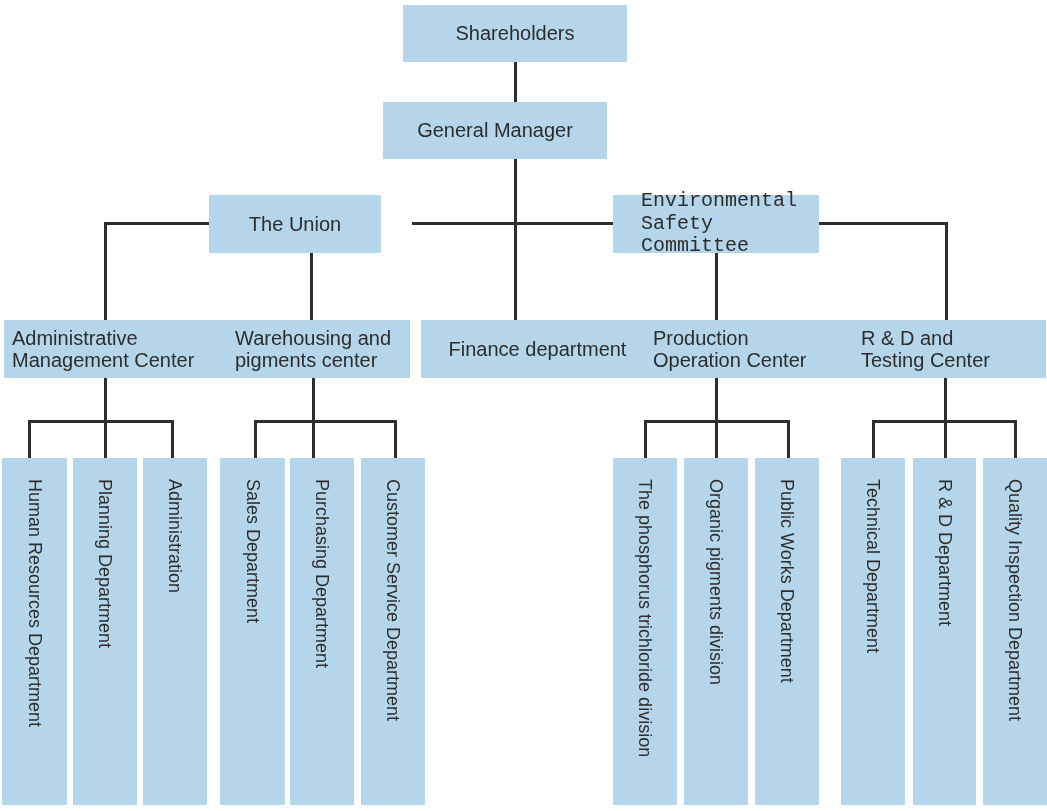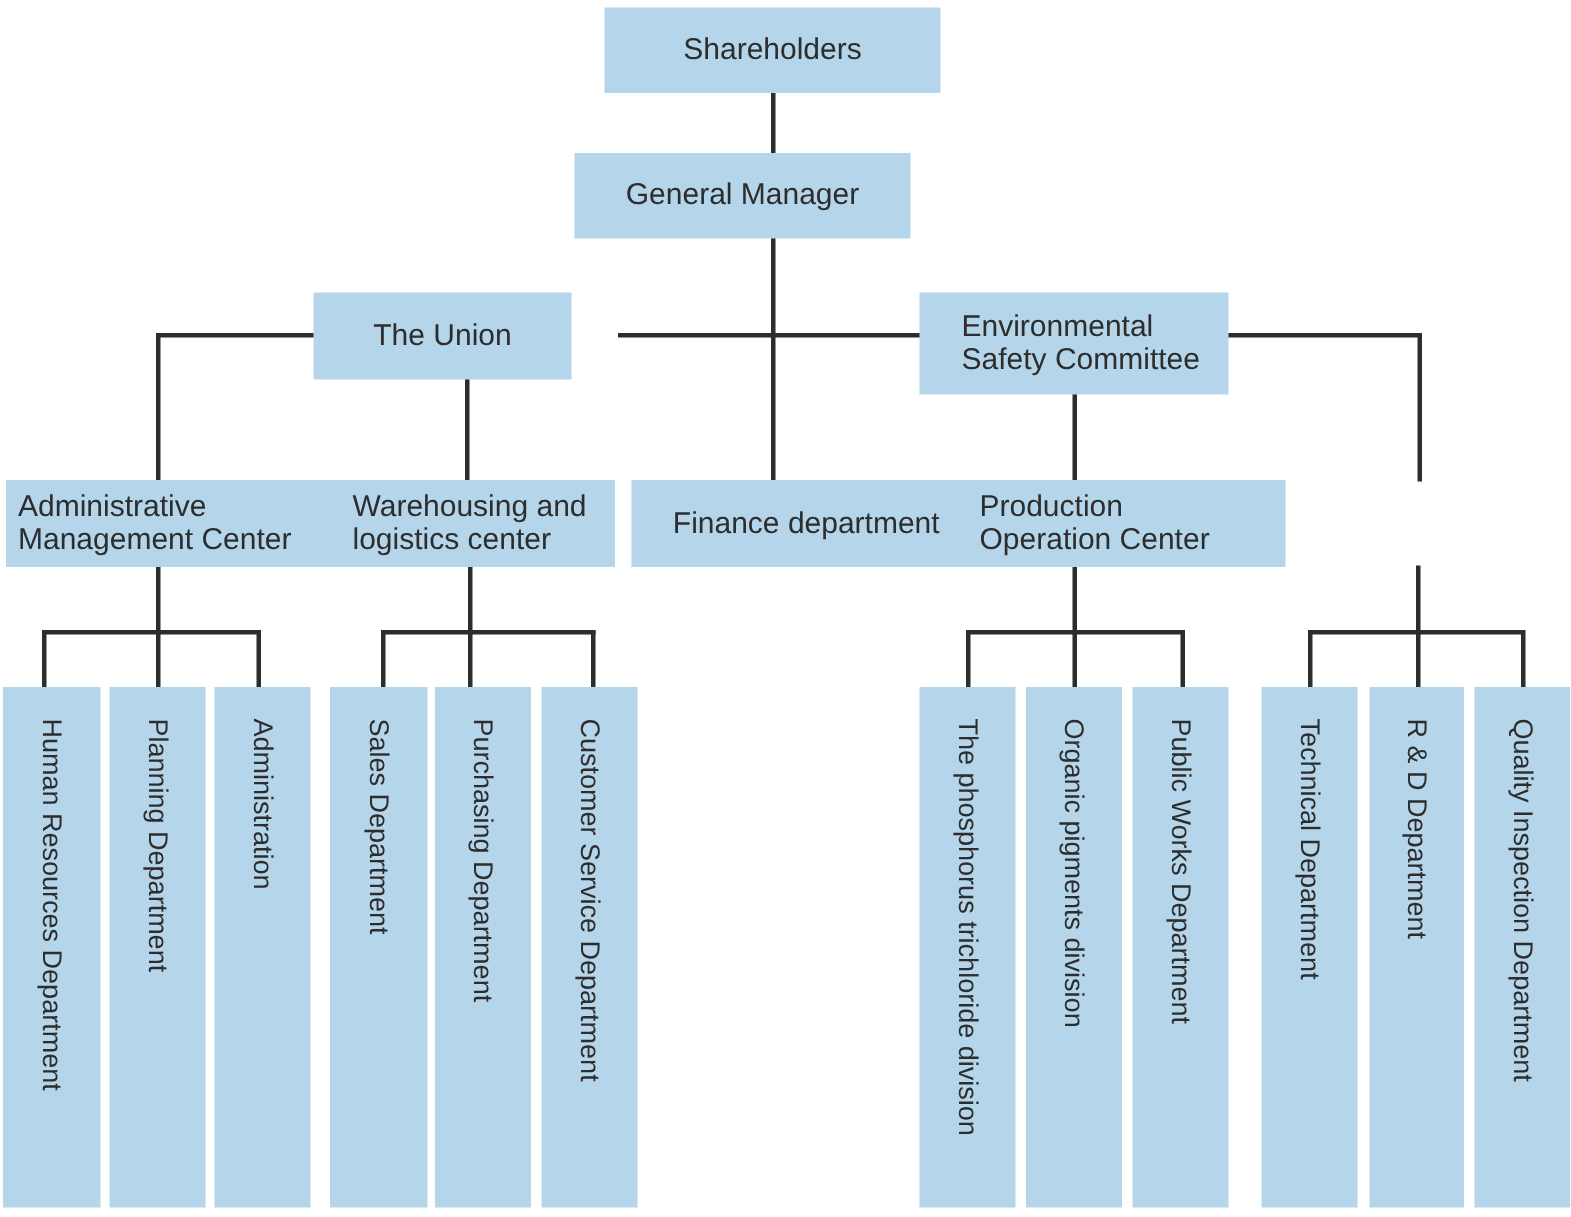--- a/index.html
+++ b/index.html
@@ -75,30 +75,32 @@
   <div class="line" style="left:944px;top:377px;width:3px;height:46px;"></div>
   <div class="line" style="left:872px;top:420px;width:144px;height:3px;"></div>
   <div class="line" style="left:872px;top:420px;width:3px;height:39px;"></div>
   <div class="line" style="left:944px;top:420px;width:3px;height:39px;"></div>
   <div class="line" style="left:1014px;top:420px;width:3px;height:39px;"></div>
 
   <div class="node center" style="left:403px;top:5px;width:224px;height:57px;">Shareholders</div>
   <div class="node center" style="left:383px;top:102px;width:224px;height:57px;">General Manager</div>
 
   <div class="node center" style="left:209px;top:195px;width:172px;height:58px;">The Union</div>
-  <div class="node two-line" style="left:613px;top:195px;width:206px;height:68px;padding-left:28px;">Environmental
+  <div class="node two-line" style="left:613px;top:195px;width:206px;height:58px;padding-left:28px;font-family:Liberation Mono, monospace;">Environmental
 Safety Committee</div>
 
   <div class="node two-line" style="left:4px;top:320px;width:216px;height:58px;padding-left:8px;">Administrative
 Management Center</div>
   <div class="node two-line" style="left:215px;top:320px;width:195px;height:58px;padding-left:20px;">Warehousing and
-logistics center</div>
+pigments center</div>
   <div class="node center" style="left:421px;top:320px;width:233px;height:58px;">Finance department</div>
   <div class="node two-line" style="left:633px;top:320px;width:224px;height:58px;padding-left:20px;">Production
 Operation Center</div>
+  <div class="node two-line" style="left:843px;top:320px;width:203px;height:58px;padding-left:18px;">R &amp; D and
+Testing Center</div>
 
   <div class="node v-node" style="left:2px;top:458px;width:65px;height:347px;">Human Resources Department</div>
   <div class="node v-node" style="left:73px;top:458px;width:64px;height:347px;">Planning Department</div>
   <div class="node v-node" style="left:143px;top:458px;width:64px;height:347px;">Administration</div>
 
   <div class="node v-node" style="left:220px;top:458px;width:65px;height:347px;">Sales Department</div>
   <div class="node v-node" style="left:290px;top:458px;width:64px;height:347px;">Purchasing Department</div>
   <div class="node v-node" style="left:361px;top:458px;width:64px;height:347px;">Customer Service Department</div>
 
   <div class="node v-node" style="left:613px;top:458px;width:64px;height:347px;">The phosphorus trichloride division</div>

